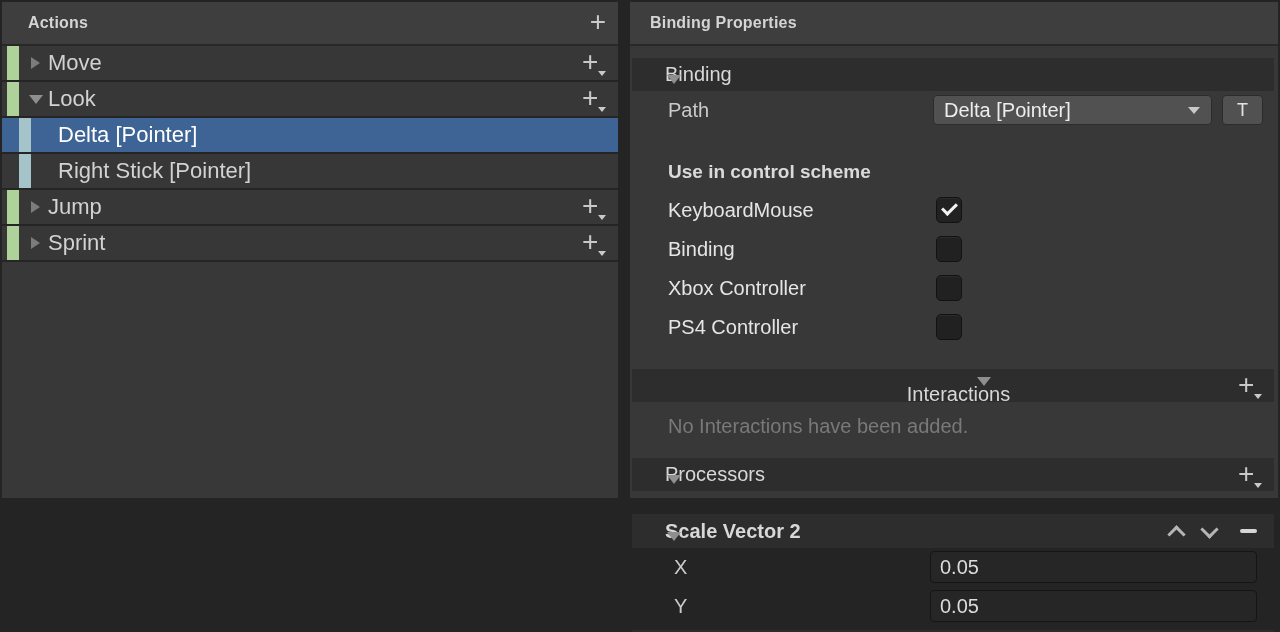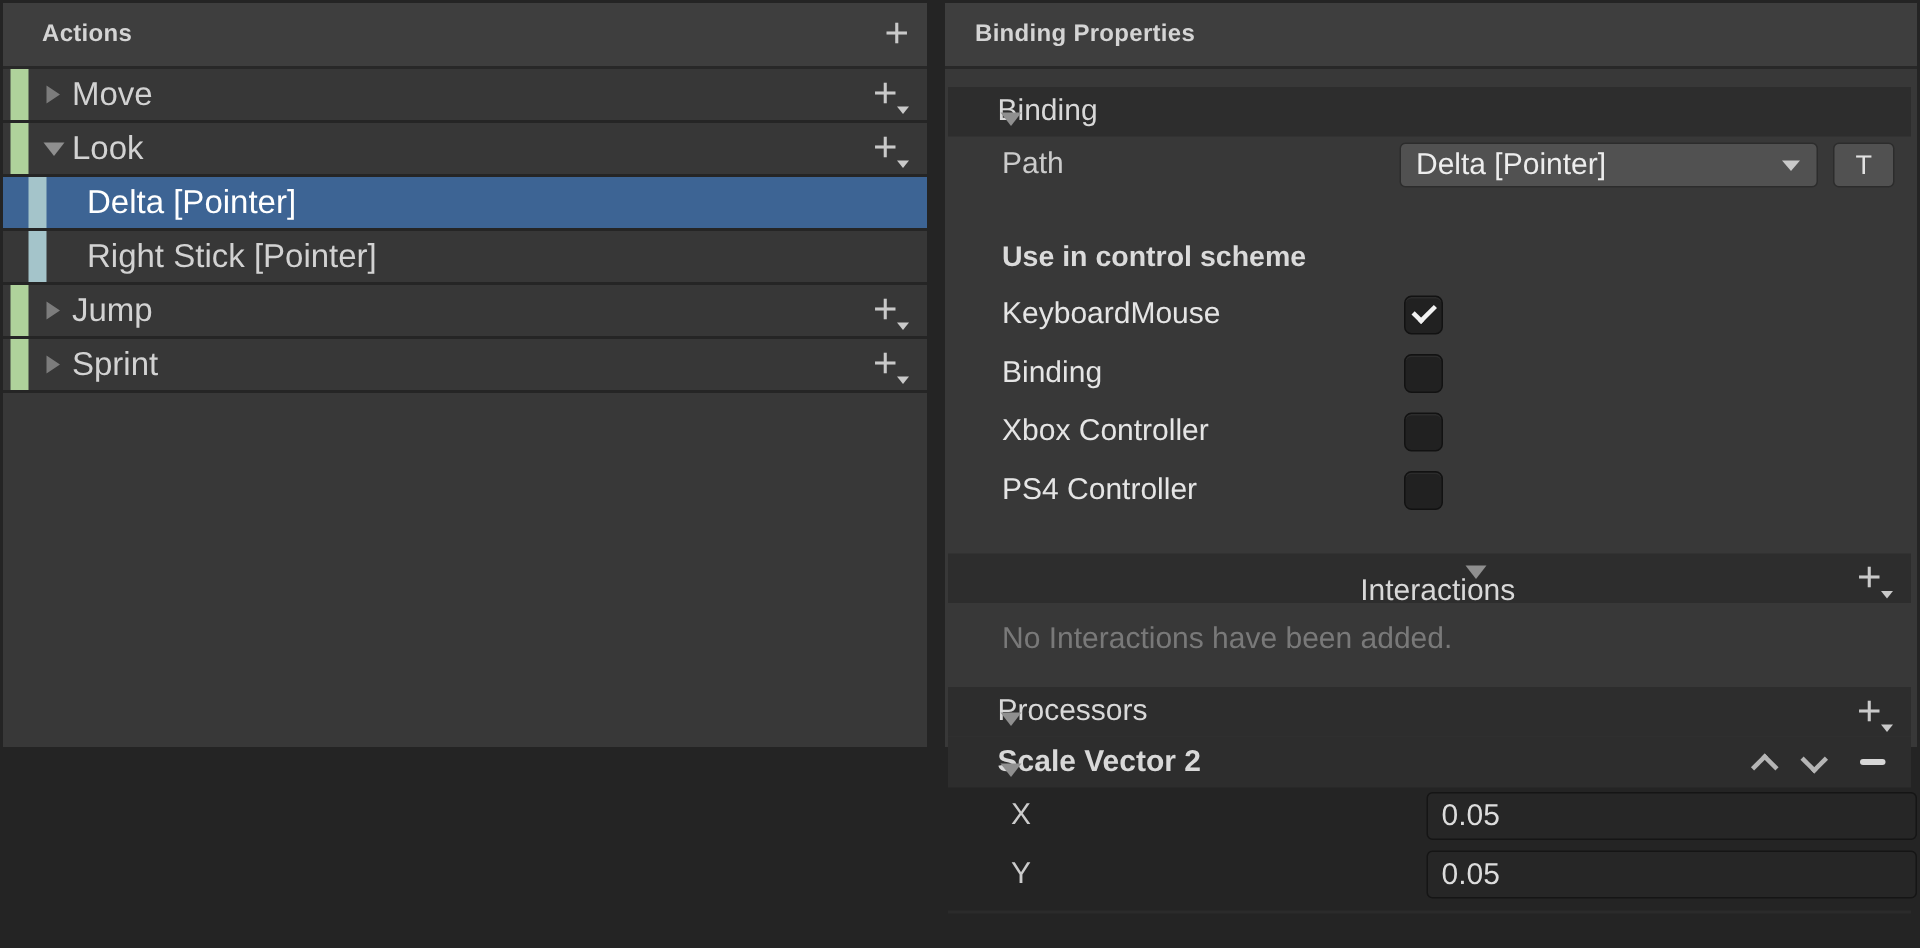--- a/index.html
+++ b/index.html
@@ -66,21 +66,21 @@
   }
 
   
   .section-bar {
     height: 33px; margin: 0 4px 0 2px; background: #2d2d2d;
     display: flex; align-items: center; position: relative;
   }
   .bar-binding      { margin-top: 12px; }
   .bar-interactions { margin-top: 29px; flex-direction: column; }
   .bar-processors   { margin-top: 20px; }
-  .bar-scale        { margin-top: 0; height: 34px; }
+  .bar-scale        { margin-top: 23px; height: 34px; }
   .section-title { margin-left: 11px; font-size: 20px; color: #d8d8d8; }
   .section-title.bold { font-weight: bold; }
 
   .path-row { position: relative; margin-top: 4px; height: 30px; }
   .field-label {
     position: absolute; left: 38px; top: 50%; transform: translateY(-50%);
     font-size: 20px; color: #cbcbcb;
   }
   .dropdown {
     position: absolute; left: 303px; top: 0; width: 279px; height: 30px;
@@ -136,21 +136,21 @@
   }
 
   .vec-row { position: relative; height: 32px; }
   .vec-row-x { margin-top: 3px; }
   .vec-row-y { margin-top: 7px; }
   .vec-label {
     position: absolute; left: 44px; top: 50%; transform: translateY(-50%);
     font-size: 20px; color: #cbcbcb;
   }
   .vec-input {
-    position: absolute; left: 321px; top: 0; width: 327px; height: 32px;
+    position: absolute; left: 300px; top: 0; width: 327px; height: 32px;
     box-sizing: border-box; background: #262626; border: 1px solid #151515;
     border-radius: 4px; color: #dcdcdc; font-size: 20px; padding: 0 8px 0 9px;
     font-family: "Liberation Sans", "DejaVu Sans", sans-serif; outline: none;
   }
   .bottom-divider { margin: 8px 4px 0 2px; height: 2px; background: #2b2b2b; }
 </style>
 </head>
 <body>
 
 <div class="window">

